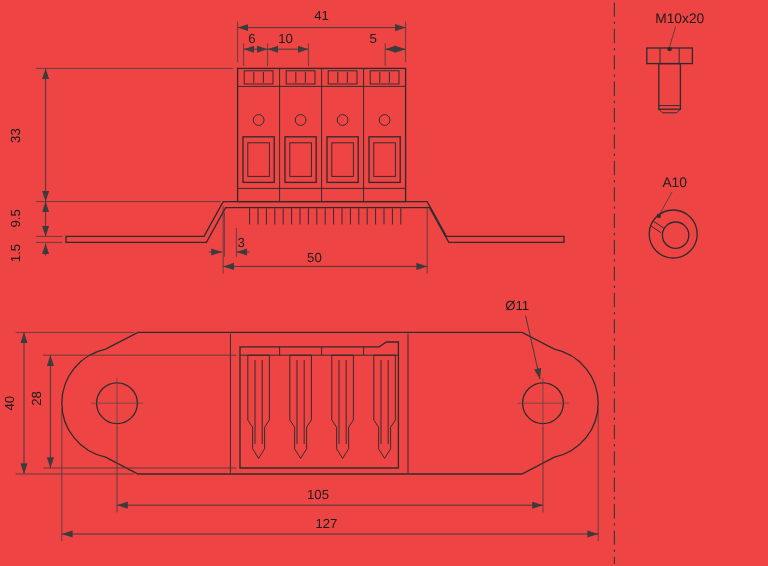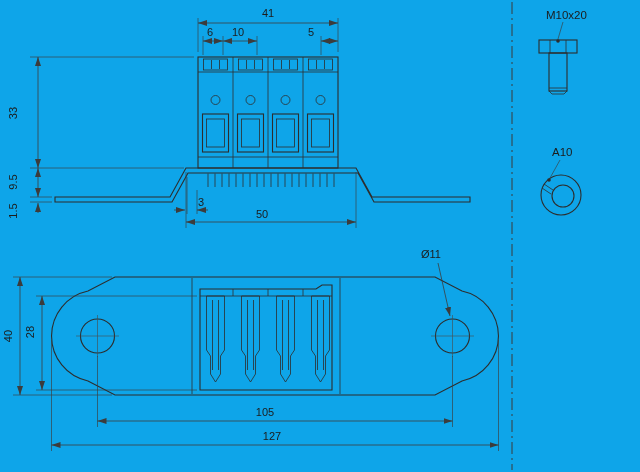--- a/index.html
+++ b/index.html
@@ -1,16 +1,16 @@
 <!DOCTYPE html>
 <html><head>
 <meta charset="utf-8">
 <style>
   html,body{margin:0;padding:0;background:#ffffff;}
-  .sheet{position:relative;width:640px;height:472px;background:#0ea5e9;overflow:hidden;}
+  .sheet{position:relative;width:640px;height:472px;background:#ef4444;overflow:hidden;}
   svg{position:absolute;left:0;top:0;}
   .ln{stroke:#2d2d2d;stroke-width:1.1;fill:none;stroke-linejoin:miter;stroke-linecap:butt;}
   .ln2{stroke:#2d2d2d;stroke-width:0.8;fill:none;}
   .dimln{stroke:#3c3c3c;stroke-width:0.8;fill:none;}
   .ext{stroke:#3c3c3c;stroke-width:0.65;fill:none;}
   .ctr{stroke:#4a4a4a;stroke-width:0.6;fill:none;}
   .sep{stroke:#3a3a3a;stroke-width:1;fill:none;stroke-dasharray:12 4 2 4;}
   text.dim{font-family:"Liberation Sans",sans-serif;font-size:11px;fill:#1c1c1c;}
   text.label{font-family:"Liberation Sans",sans-serif;font-size:11.5px;fill:#1c1c1c;}
 </style>

